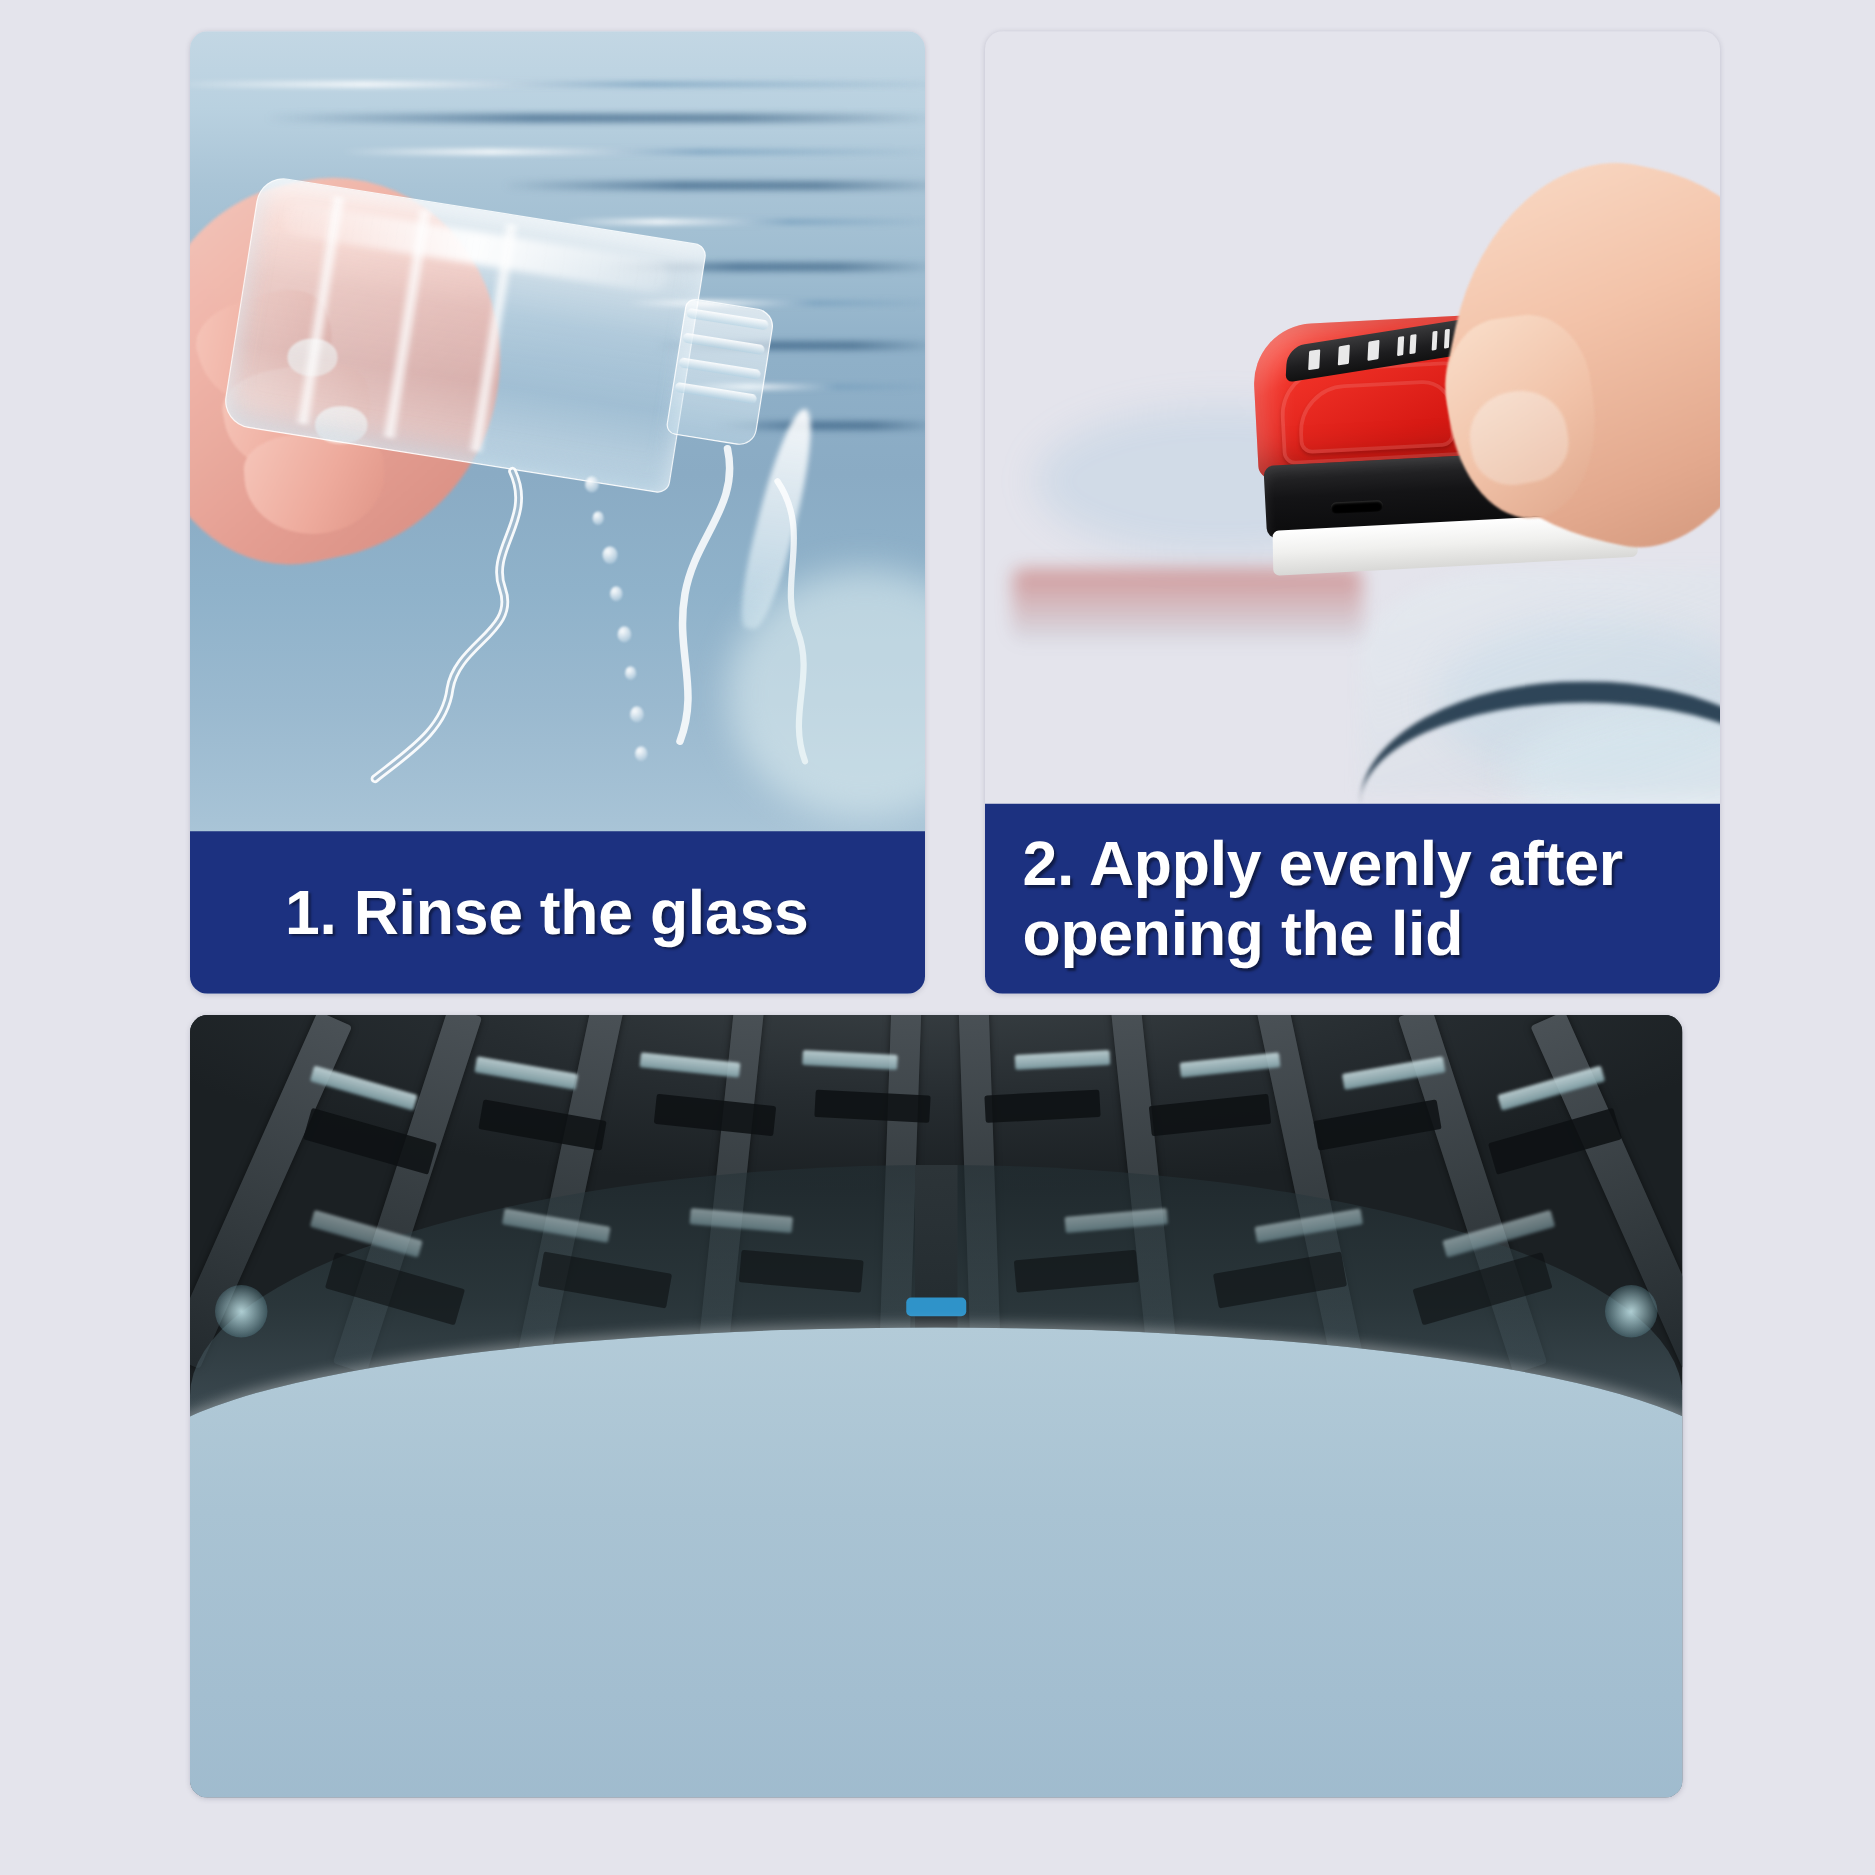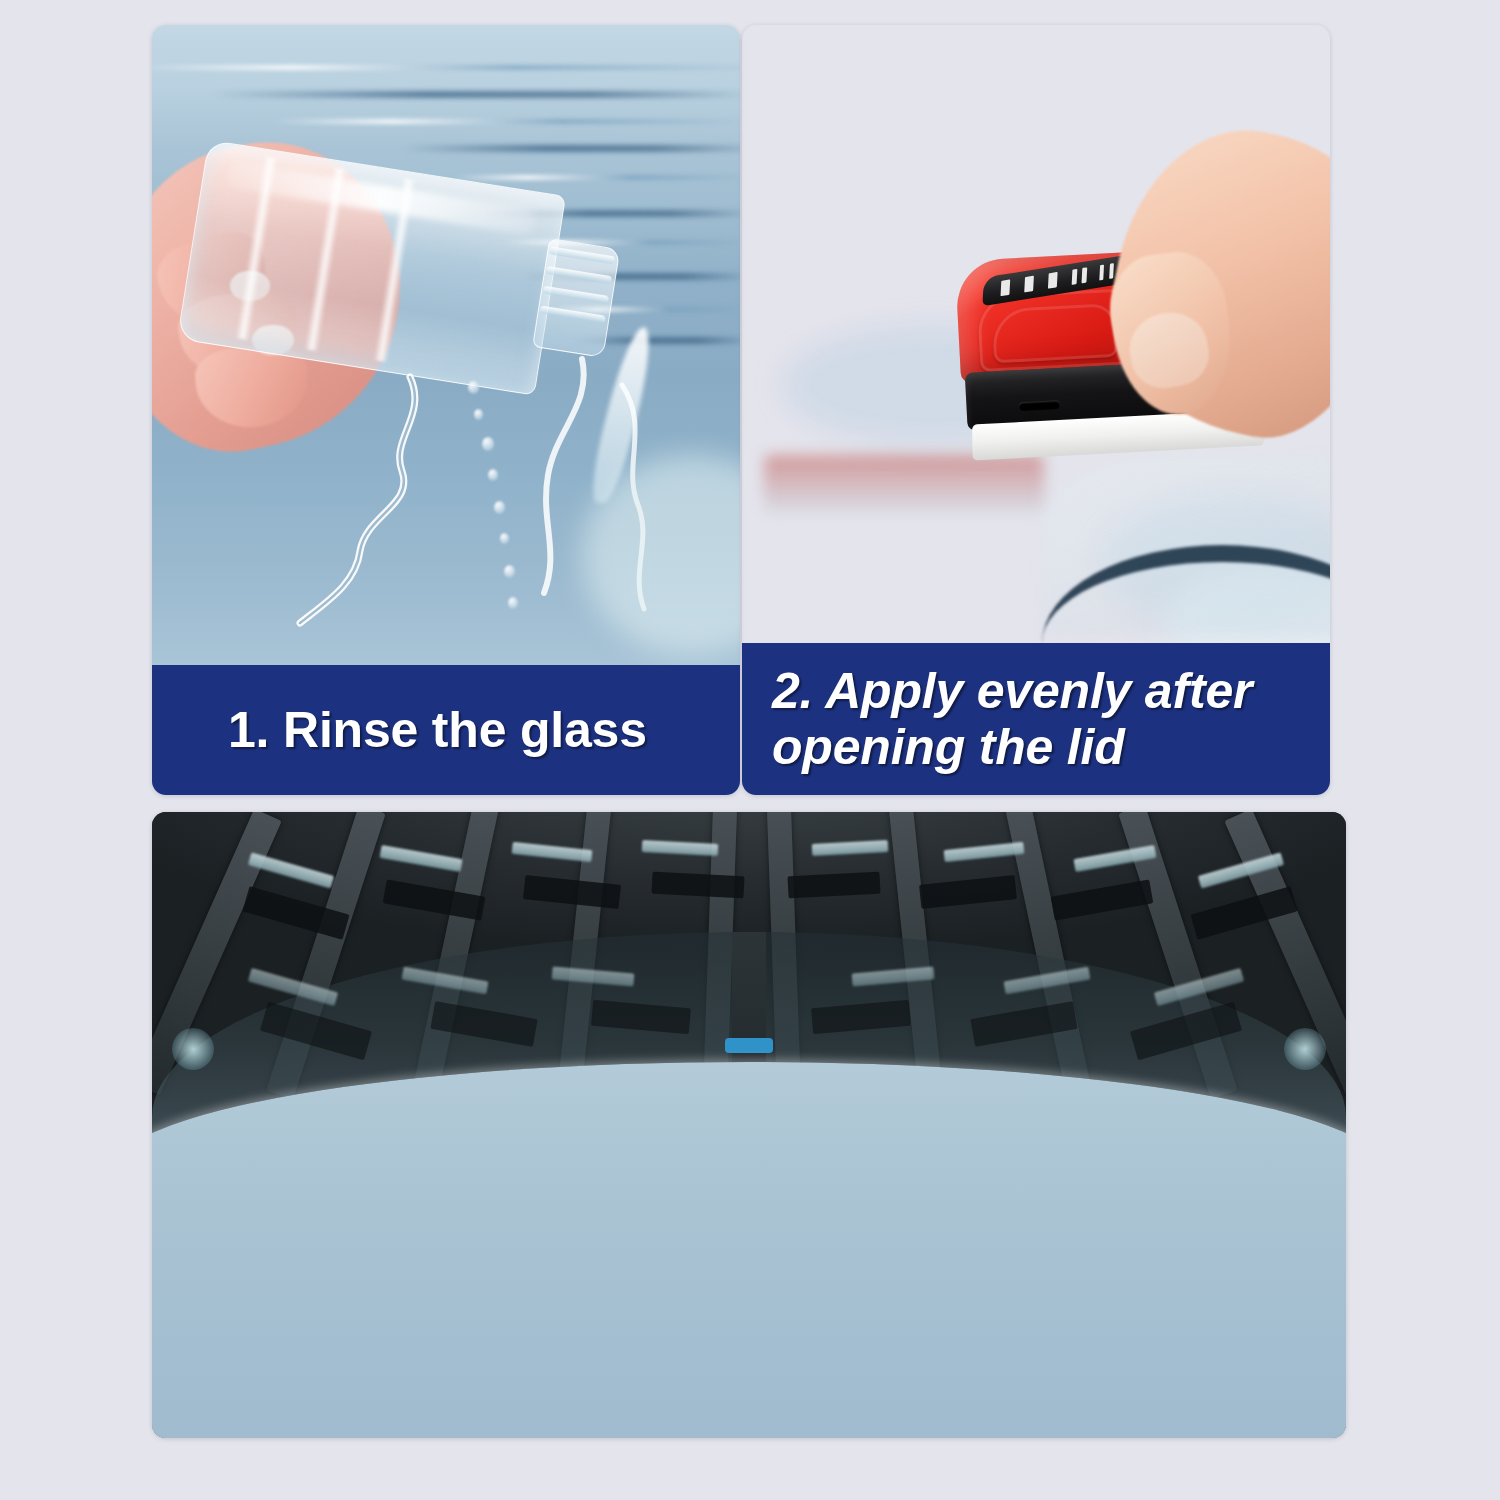--- a/index.html
+++ b/index.html
@@ -201,25 +201,24 @@
     filter: blur(0.8px);
   }
   #panel-1 .caption {
     height: 130px;
     padding: 0 0 0 76px;
   }
   #panel-1 .caption-text { font-size: 50px; }
 
   
   #panel-2 {
-    left: 742px;
+    left: 788px;
     top: 25px;
     width: 588px;
     height: 770px;
-    font-style: italic;
   }
   #panel-2 .panel-photo {
     background:
       linear-gradient(180deg,
         #1c4f72 0%,
         #1f5578 6%,
         #5fa0b8 9.5%,
         #6fb0c4 11%,
         #2b6a8c 13%,
         #286away 13%,

